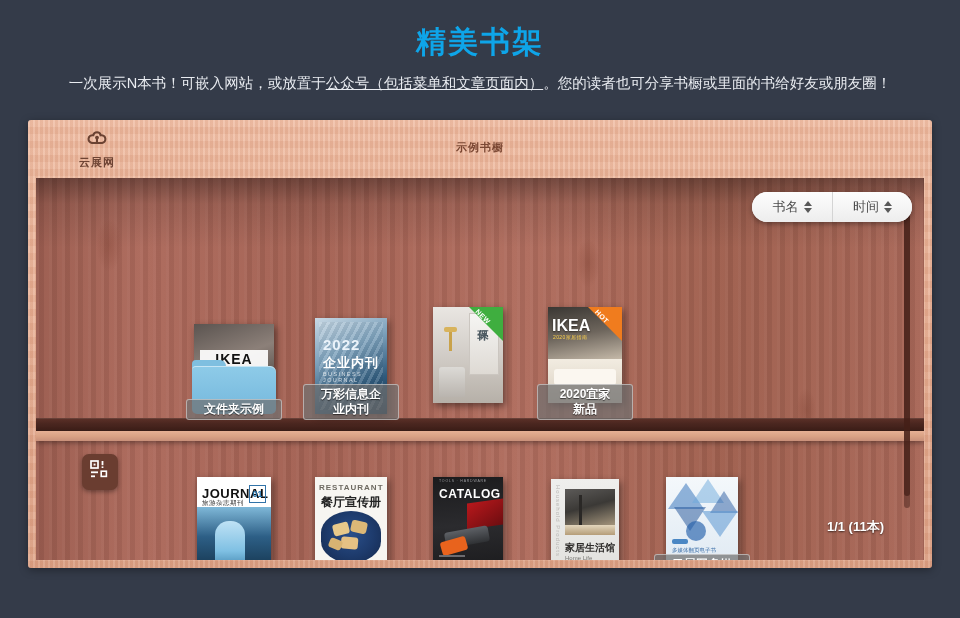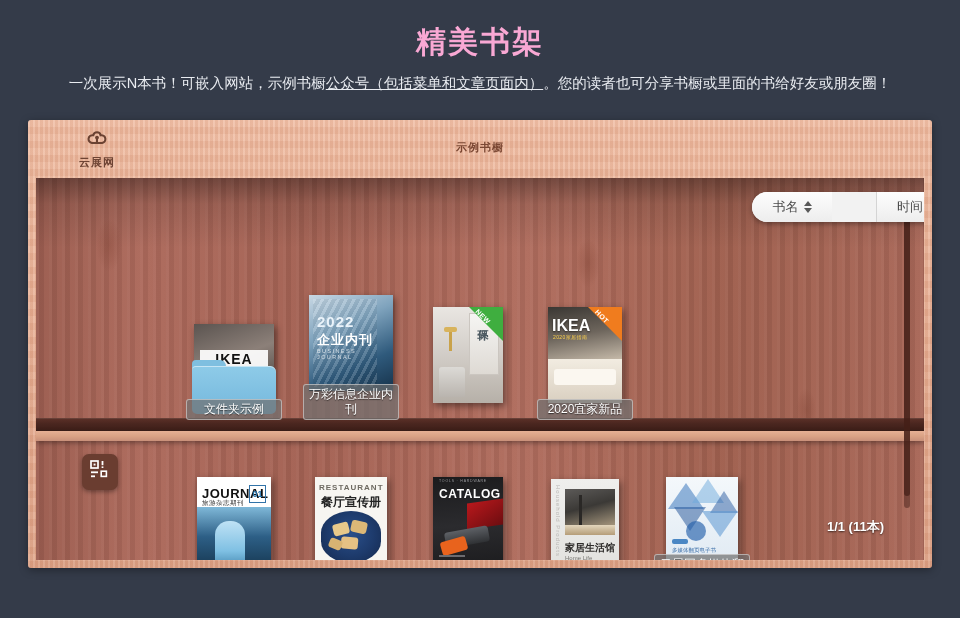--- a/index.html
+++ b/index.html
@@ -6,21 +6,21 @@
   html, body {
     width: 960px; height: 618px;
     background: #343b49;
     font-family: "Liberation Sans", "DejaVu Sans", sans-serif;
     overflow: hidden;
   }
 
   
   .page-header { width: 960px; padding-top: 22px; text-align: center; }
   .page-title {
-    color: #f9a8d4; font-size: 30px; font-weight: bold;
+    color: #0ea5e9; font-size: 30px; font-weight: bold;
     letter-spacing: 2px; line-height: 40px;
   }
   .page-sub {
     color: #e9ecf1; font-size: 14.5px; line-height: 22px;
     margin-top: 10px; white-space: nowrap;
   }
   .page-sub .u { text-decoration: underline; }
 
   
   .shelf-widget {
@@ -134,22 +134,22 @@
     transform: rotate(45deg); transform-origin: 50% 50%;
     color:#fff; font-size: 7px; font-weight: bold; text-align:center;
     letter-spacing:.5px;
   }
   .book-label {
     position:absolute; bottom: -2px; left: 50%; transform: translateX(-50%);
     min-width: 96px; max-width: 112px; z-index: 6;
     background: rgba(112,112,112,.72);
     border: 1px solid rgba(255,255,255,.45);
     border-radius: 3px;
-    color:#ffffff; font-size: 12px; font-weight: normal;
-    text-align:center; line-height: 15px; padding: 2px 4px;
+    color:#ffffff; font-size: 12px; font-weight: bold;
+    text-align:center; line-height: 15px; padding: 2px 16px;
     text-shadow: 0 1px 1px rgba(0,0,0,.6);
   }
   .folder-icon {
     position:absolute; bottom: 4px; left: 50%; transform: translateX(-50%);
     width: 84px; height: 54px; z-index: 5;
   }
   .folder-icon .tab {
     position:absolute; top: 0; left: 0; width: 34px; height: 8px;
     background: #7fbfe0; border-radius: 4px 6px 0 0;
   }
@@ -167,21 +167,21 @@
   .sorters {
     position:absolute; left: 724px; top: 186px; z-index: 8;
     display:flex; background: #f2f2f2; border-radius: 15px;
     box-shadow: 0 2px 5px rgba(0,0,0,.35); overflow:hidden;
   }
   .sorter {
     width: 80px; height: 30px; display:flex; align-items:center; justify-content:center;
     gap: 5px; font-size: 13px; color:#4b4b4b; cursor:pointer;
     background: linear-gradient(180deg,#fdfdfd 0%, #ededed 100%);
   }
-  .sorter + .sorter { border-left: 1px solid #d4d4d4; margin-left: 44px; }
+  .sorter + .sorter { border-left: 1px solid #d4d4d4; }
   .arrows { display:flex; flex-direction:column; gap: 2px; }
   .arrows .up { width:0;height:0;border-left:4px solid transparent;border-right:4px solid transparent;border-bottom:5px solid #5a5a5a; }
   .arrows .dn { width:0;height:0;border-left:4px solid transparent;border-right:4px solid transparent;border-top:5px solid #5a5a5a; }
 
   .scrollbar {
     position:absolute; right: 14px; top: 18px; width: 6px; height: 312px;
     background: rgba(60,25,18,.45); border-radius: 3px; z-index: 7; cursor:pointer;
   }
   .scroll-knob {
     position:absolute; left: 0; top: 0; width: 6px; height: 300px;
@@ -198,21 +198,21 @@
     color:#ffffff; font-size: 13px; font-weight: bold;
     text-shadow: 0 1px 2px rgba(0,0,0,.65);
   }
 </style>
 </head>
 <body>
 
 <div class="page-header">
   <div class="page-title">精美书架</div>
   <div class="page-sub">
-    <span>一次展示N本书！可嵌入网站，示例书橱</span><span class="u">公众号（包括菜单和文章页面内）</span><span>。您的读者也可分享书橱或里面的书给好友或朋友圈！</span>
+    <span>一次展示N本书！可嵌入网站，或放置于</span><span class="u">公众号（包括菜单和文章页面内）</span><span>。您的读者也可分享书橱或里面的书给好友或朋友圈！</span>
   </div>
 </div>
 
 <div class="shelf-widget">
   <div class="frame-grain"></div>
 
   <div class="shelf-top"></div>
 
   <div class="brand">
     <span class="brand-mark">
@@ -272,21 +272,21 @@
         <div class="folder-icon">
           <div class="tab"></div>
             <div class="body"></div>
         </div>
         <div class="book-label">文件夹示例</div>
       </div>
     </div>
 
     <div class="book-slot" style="left:257px; top:128px;">
       <div class="cover-wrap">
-        <div class="cover" style="width:84px; height:96px; bottom:27px;">
+        <div class="cover" style="width:72px; height:96px; bottom:4px;">
           <div class="ca" style="inset:0; background:linear-gradient(155deg,#c8d8e4 0%,#7fa3bd 35%,#2f5a7c 70%,#16324a 100%);"></div>
           <div class="ca" style="left:4px; top:4px; width:64px; height:88px; background:
              repeating-linear-gradient(118deg, rgba(255,255,255,.16) 0 3px, rgba(0,0,0,.05) 3px 7px);"></div>
           <div class="ca" style="left:8px; top:18px; color:#eaf3fa; font-size:15px; font-weight:bold; letter-spacing:1px;">2022</div>
           <div class="ca" style="left:8px; top:36px; color:#ffffff; font-size:13px; font-weight:bold; letter-spacing:1px;">企业内刊</div>
           <div class="ca" style="left:8px; top:53px; color:rgba(255,255,255,.72); font-size:5.5px; letter-spacing:1.4px;">BUSINESS JOURNAL</div>
         </div>
         <div class="book-label">万彩信息企业内刊</div>
       </div>
     </div>

